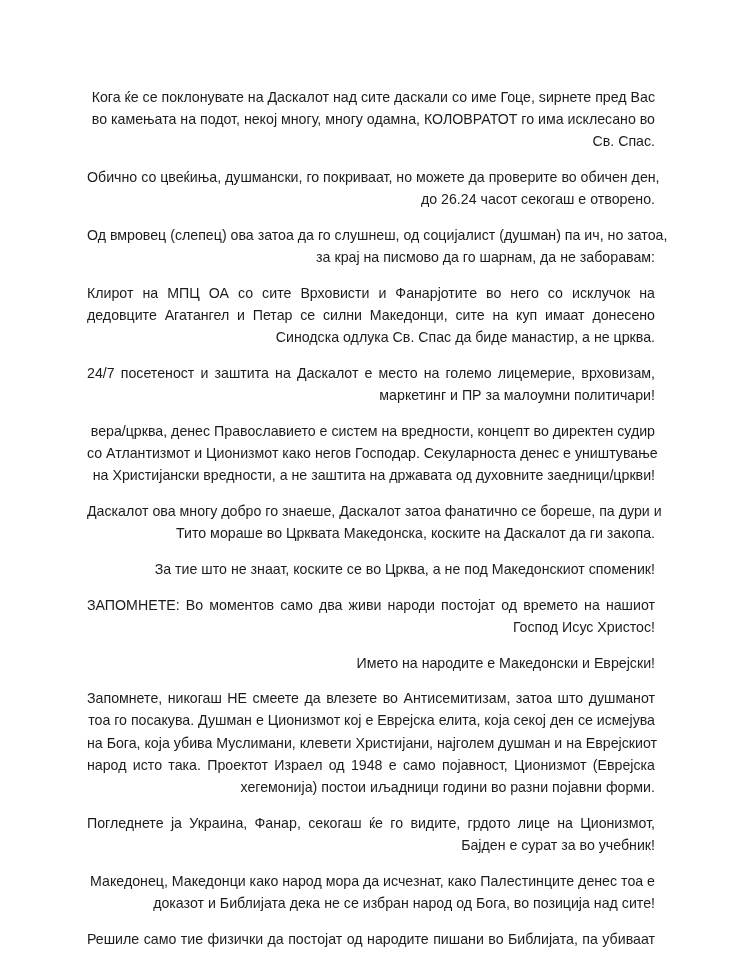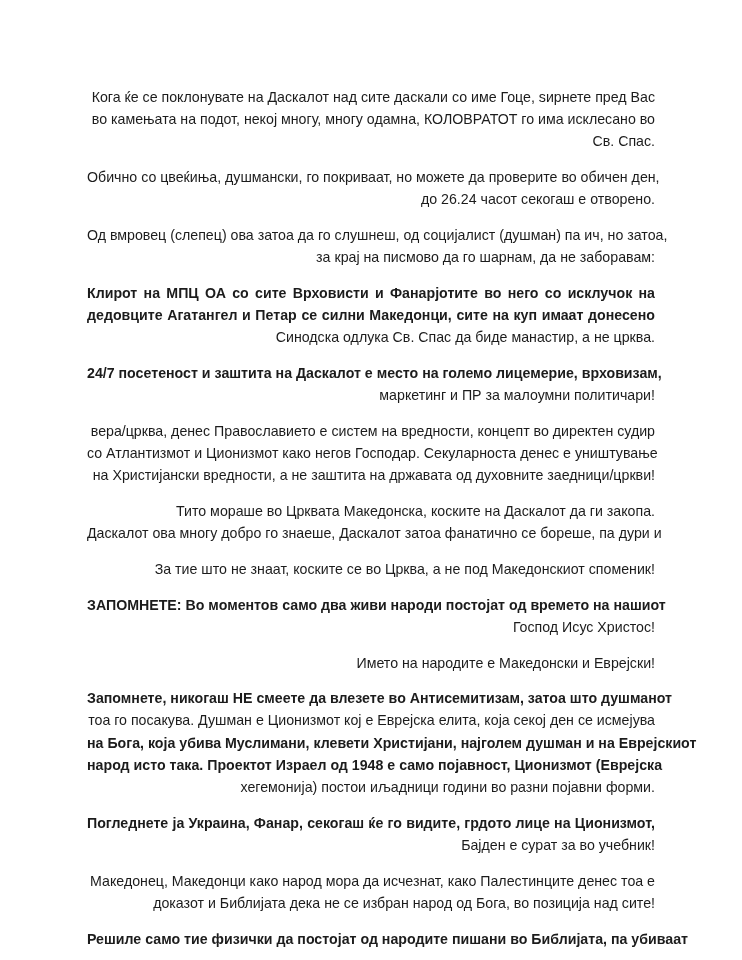--- a/index.html
+++ b/index.html
@@ -35,21 +35,20 @@
       margin: 0 0 13.5px 0;
     }
     .line {
       display: block;
       white-space: nowrap;
       text-align: right;
     }
     .line.j {
       text-align: justify;
       text-align-last: justify;
-      font-weight: bold;
     }
   </style>
 </head>
 <body>
 
 <div class="page">
   <div class="content">
 
     <p class="para">
       <span class="line">Кога ќе се поклонувате на Даскалот над сите даскали со име Гоце, ѕирнете пред Вас</span>
@@ -78,22 +77,22 @@
       <span class="line">маркетинг и ПР за малоумни политичари!</span>
     </p>
 
     <p class="para">
       <span class="line">вера/црква, денес Православието е систем на вредности, концепт во директен судир</span>
       <span class="line">со Атлантизмот и Ционизмот како негов Господар. Секуларноста денес е уништување</span>
       <span class="line">на Христијански вредности, а не заштита на државата од духовните заедници/цркви!</span>
     </p>
 
     <p class="para">
+      <span class="line">Даскалот ова многу добро го знаеше, Даскалот затоа фанатично се бореше, па дури и</span>
       <span class="line">Тито мораше во Црквата Македонска, коските на Даскалот да ги закопа.</span>
-      <span class="line">Даскалот ова многу добро го знаеше, Даскалот затоа фанатично се бореше, па дури и</span>
     </p>
 
     <p class="para">
       <span class="line">За тие што не знаат, коските се во Црква, а не под Македонскиот споменик!</span>
     </p>
 
     <p class="para">
       <span class="line j">ЗАПОМНЕТЕ: Во моментов само два живи народи постојат од времето на нашиот</span>
       <span class="line">Господ Исус Христос!</span>
     </p>

